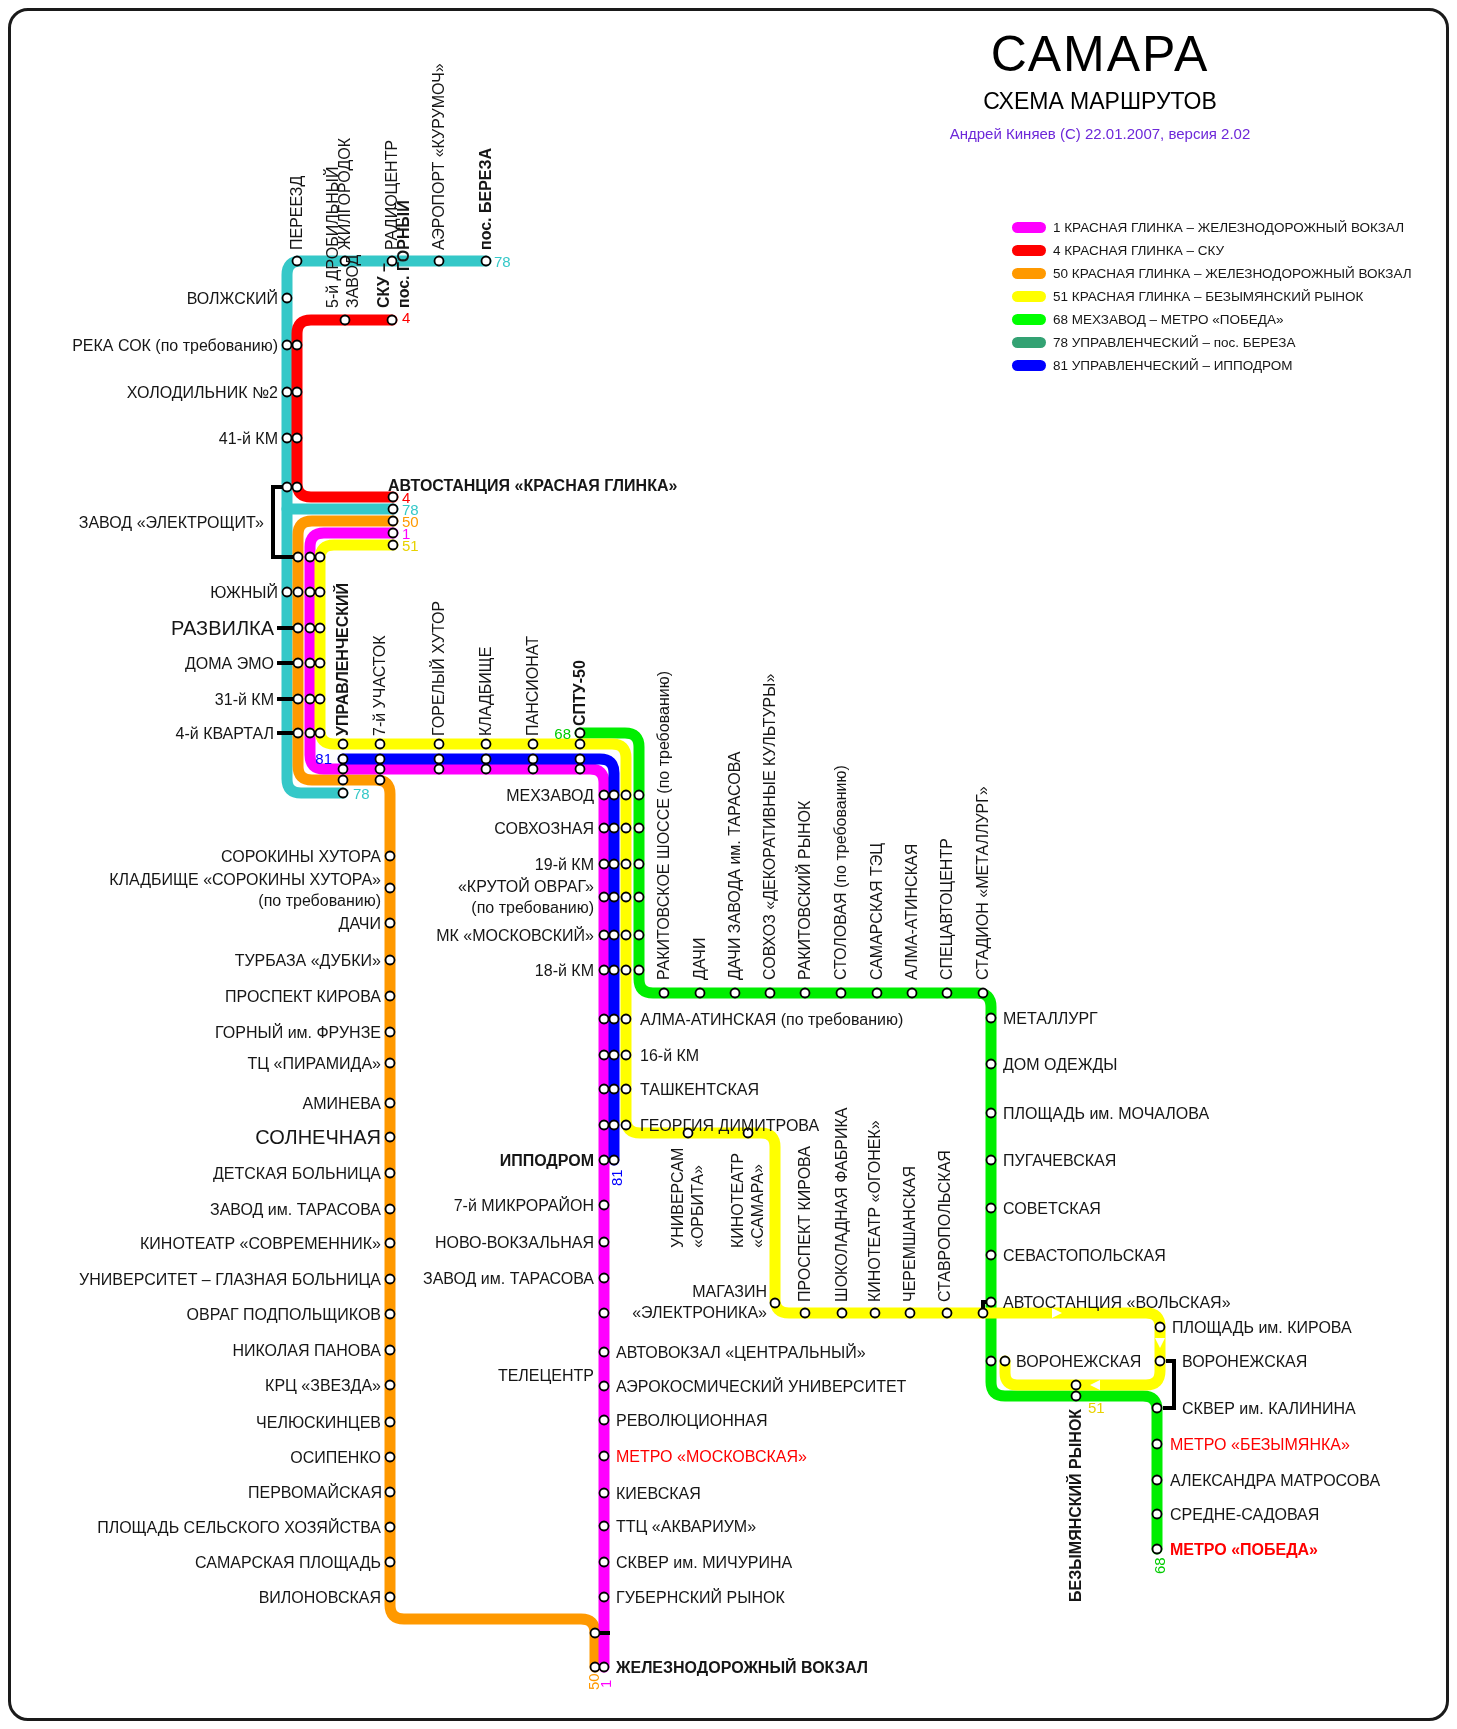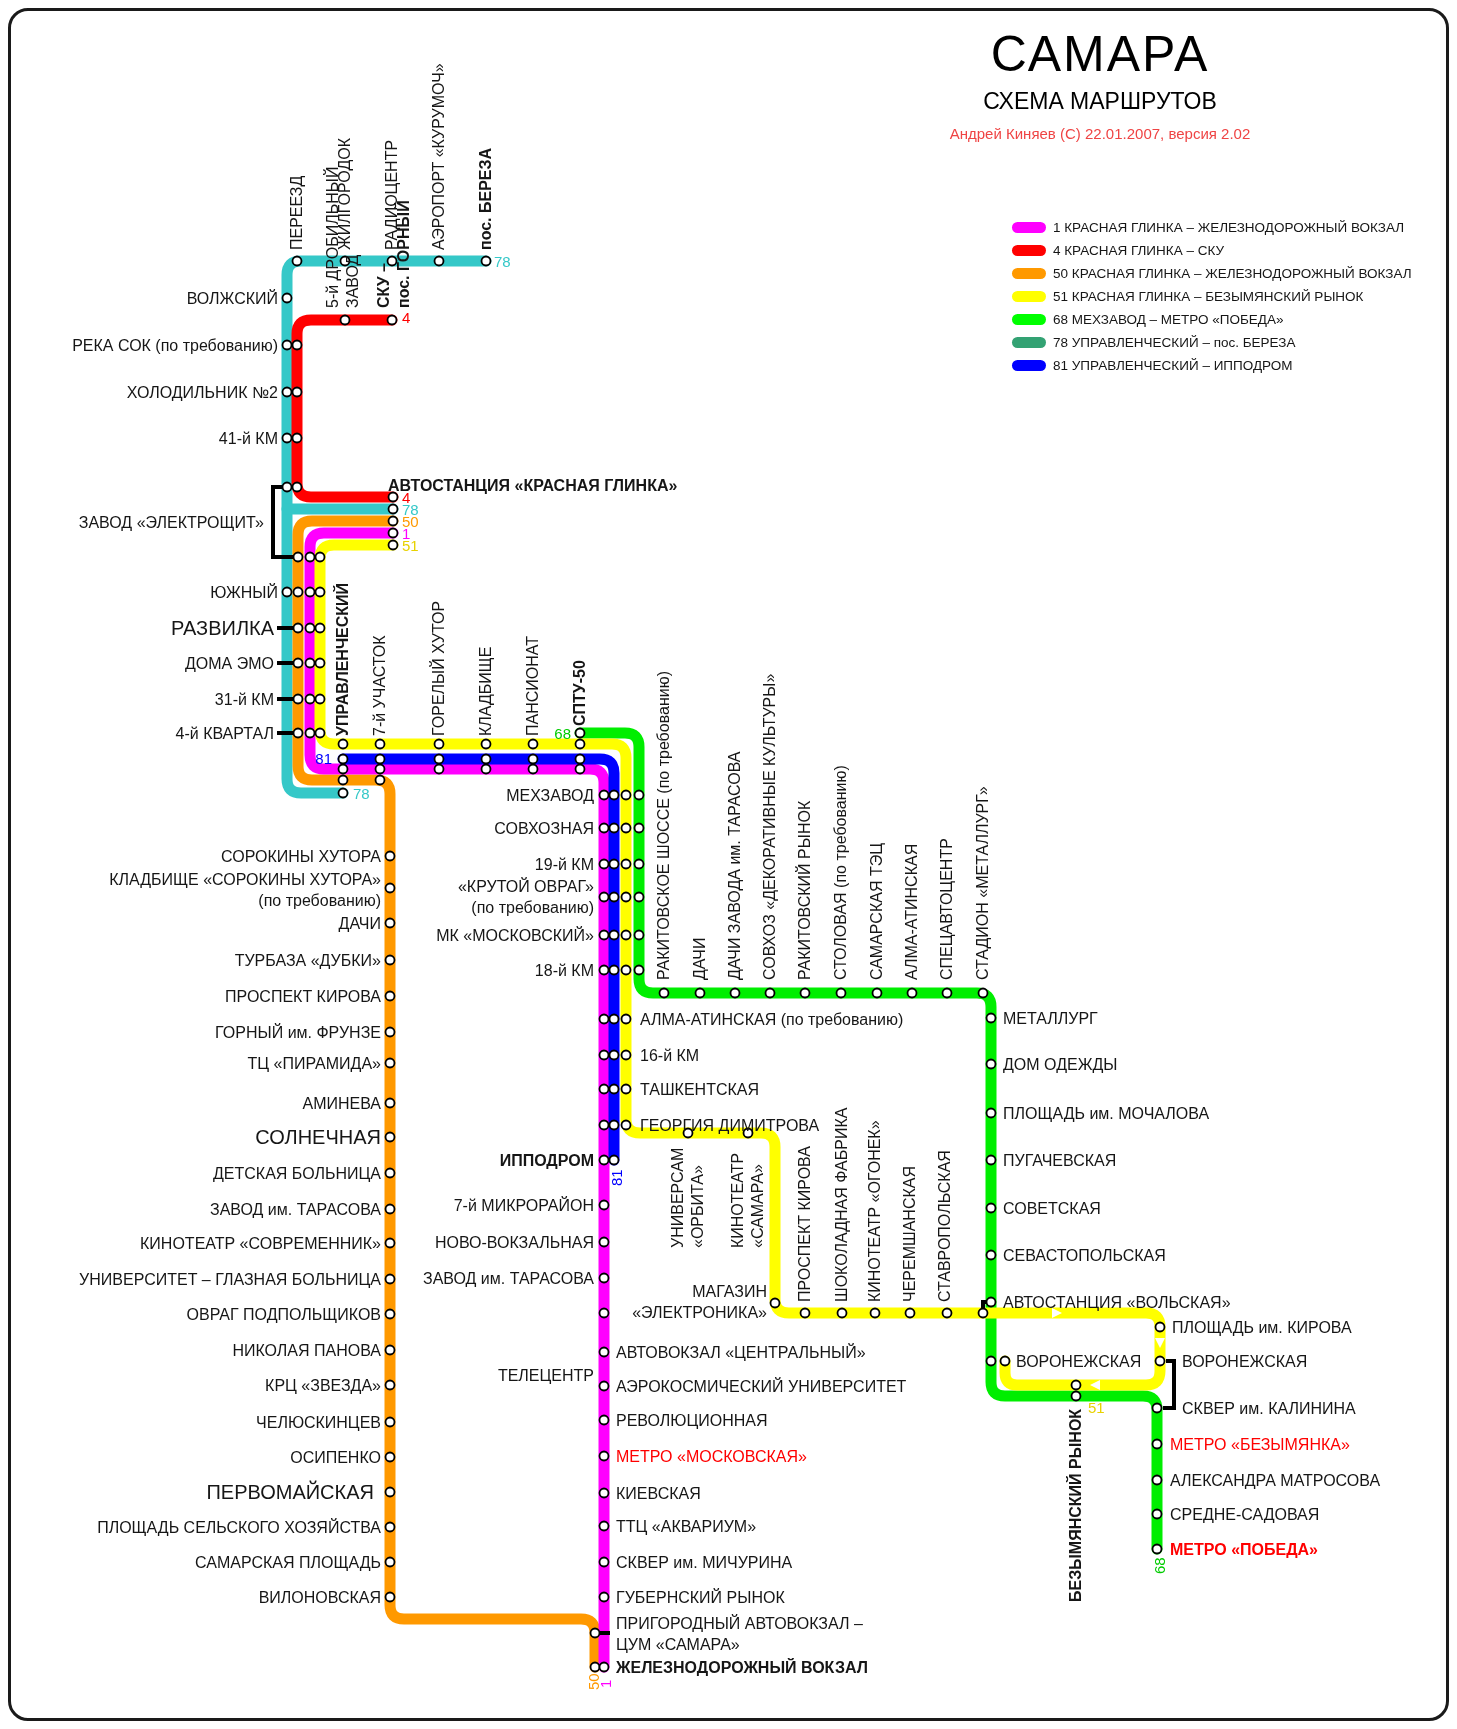--- a/index.html
+++ b/index.html
@@ -9,21 +9,21 @@
   #map-svg{position:absolute;left:0;top:0;}
   #labels{position:absolute;left:0;top:0;width:100%;height:100%;}
   .lbl{position:absolute;white-space:pre;color:#161616;font-size:16px;}
   .a-l{transform:translate(0,-50%);text-align:left;}
   .a-r{transform:translate(-100%,-50%);text-align:right;}
   .rot{transform-origin:left top;transform:rotate(-90deg);text-align:left;}
   #title-block{position:absolute;left:880px;top:26px;width:440px;text-align:center;color:#000;}
   #map-title{margin:0;font-size:50px;line-height:56px;font-weight:400;letter-spacing:2px;}
   .subtitle{font-size:23px;line-height:27px;font-weight:400;}
   #subtitles{margin-top:6px;}
-  #credit{margin-top:10px;font-size:15px;color:#ef4444;}
+  #credit{margin-top:10px;font-size:15px;color:#6d28d9;}
   #legend{position:absolute;left:1012px;top:216px;}
   .legend-row{display:flex;align-items:center;height:23px;gap:7px;}
   .legend-swatch{width:34px;height:11px;border-radius:6px;flex:0 0 auto;}
   .legend-label{font-size:13.5px;color:#161616;white-space:nowrap;}
 </style>
 </head>
 <body>
 
 <div id="page">
   <div id="frame"></div>
@@ -288,21 +288,21 @@
       <div class="lbl a-r" style="line-height: 21px; font-size: 20px; left: 381px; top: 1137px;">СОЛНЕЧНАЯ</div>
       <div class="lbl a-r" style="line-height: 21px; font-size: 16px; left: 381px; top: 1173px;">ДЕТСКАЯ БОЛЬНИЦА</div>
       <div class="lbl a-r" style="line-height: 21px; font-size: 16px; left: 381px; top: 1209px;">ЗАВОД им. ТАРАСОВА</div>
       <div class="lbl a-r" style="line-height: 21px; font-size: 16px; left: 381px; top: 1243px;">КИНОТЕАТР «СОВРЕМЕННИК»</div>
       <div class="lbl a-r" style="line-height: 21px; font-size: 16px; left: 381px; top: 1279px;">УНИВЕРСИТЕТ – ГЛАЗНАЯ БОЛЬНИЦА</div>
       <div class="lbl a-r" style="line-height: 21px; font-size: 16px; left: 381px; top: 1314px;">ОВРАГ ПОДПОЛЬЩИКОВ</div>
       <div class="lbl a-r" style="line-height: 21px; font-size: 16px; left: 381px; top: 1350px;">НИКОЛАЯ ПАНОВА</div>
       <div class="lbl a-r" style="line-height: 21px; font-size: 16px; left: 381px; top: 1385px;">КРЦ «ЗВЕЗДА»</div>
       <div class="lbl a-r" style="line-height: 21px; font-size: 16px; left: 381px; top: 1422px;">ЧЕЛЮСКИНЦЕВ</div>
       <div class="lbl a-r" style="line-height: 21px; font-size: 16px; left: 381px; top: 1457px;">ОСИПЕНКО</div>
-      <div class="lbl a-r" style="line-height: 21px; font-size: 20px; left: 374px; top: 1492px;">ПЕРВОМАЙСКАЯ</div>
+      <div class="lbl a-r" style="line-height: 21px; font-size: 16px; left: 382px; top: 1492px;">ПЕРВОМАЙСКАЯ</div>
       <div class="lbl a-r" style="line-height: 21px; font-size: 16px; left: 381px; top: 1527px;">ПЛОЩАДЬ СЕЛЬСКОГО ХОЗЯЙСТВА</div>
       <div class="lbl a-r" style="line-height: 21px; font-size: 16px; left: 381px; top: 1562px;">САМАРСКАЯ ПЛОЩАДЬ</div>
       <div class="lbl a-r" style="line-height: 21px; font-size: 16px; left: 381px; top: 1597px;">ВИЛОНОВСКАЯ</div>
       <div class="lbl a-r" style="line-height: 21px; font-size: 16px; left: 594px; top: 795px;">МЕХЗАВОД</div>
       <div class="lbl a-r" style="line-height: 21px; font-size: 16px; left: 594px; top: 828px;">СОВХОЗНАЯ</div>
       <div class="lbl a-r" style="line-height: 21px; font-size: 16px; left: 594px; top: 864px;">19-й КМ</div>
       <div class="lbl a-r" style="line-height: 21px; font-size: 16px; left: 594px; top: 897px;">«КРУТОЙ ОВРАГ»
 (по требованию)</div>
       <div class="lbl a-r" style="line-height: 21px; font-size: 16px; left: 594px; top: 935px;">МК «МОСКОВСКИЙ»</div>
       <div class="lbl a-r" style="line-height: 21px; font-size: 16px; left: 594px; top: 970px;">18-й КМ</div>
@@ -318,22 +318,20 @@
       <div class="lbl a-l" style="line-height: 21px; font-size: 16px; left: 640px; top: 1089px;">ТАШКЕНТСКАЯ</div>
       <div class="lbl a-l" style="line-height: 21px; font-size: 16px; left: 640px; top: 1125px;">ГЕОРГИЯ ДИМИТРОВА</div>
       <div class="lbl a-l" style="line-height: 21px; font-size: 16px; left: 616px; top: 1352px;">АВТОВОКЗАЛ «ЦЕНТРАЛЬНЫЙ»</div>
       <div class="lbl a-l" style="line-height: 21px; font-size: 16px; left: 616px; top: 1386px;">АЭРОКОСМИЧЕСКИЙ УНИВЕРСИТЕТ</div>
       <div class="lbl a-l" style="line-height: 21px; font-size: 16px; left: 616px; top: 1420px;">РЕВОЛЮЦИОННАЯ</div>
       <div class="lbl a-l" style="line-height: 21px; font-size: 16px; color: rgb(255, 0, 0); left: 616px; top: 1456px;">МЕТРО «МОСКОВСКАЯ»</div>
       <div class="lbl a-l" style="line-height: 21px; font-size: 16px; left: 616px; top: 1493px;">КИЕВСКАЯ</div>
       <div class="lbl a-l" style="line-height: 21px; font-size: 16px; left: 616px; top: 1526px;">ТТЦ «АКВАРИУМ»</div>
       <div class="lbl a-l" style="line-height: 21px; font-size: 16px; left: 616px; top: 1562px;">СКВЕР им. МИЧУРИНА</div>
       <div class="lbl a-l" style="line-height: 21px; font-size: 16px; left: 616px; top: 1597px;">ГУБЕРНСКИЙ РЫНОК</div>
-      <div class="lbl a-l" style="line-height: 21px; font-size: 16px; left: 616px; top: 1634px;">ПРИГОРОДНЫЙ АВТОВОКЗАЛ –
-ЦУМ «САМАРА»</div>
       <div class="lbl a-l" style="line-height: 21px; font-size: 16px; font-weight: 700; left: 616px; top: 1667px;">ЖЕЛЕЗНОДОРОЖНЫЙ ВОКЗАЛ</div>
       <div class="lbl a-l" style="line-height: 21px; font-size: 16px; left: 1003px; top: 1018px;">МЕТАЛЛУРГ</div>
       <div class="lbl a-l" style="line-height: 21px; font-size: 16px; left: 1003px; top: 1064px;">ДОМ ОДЕЖДЫ</div>
       <div class="lbl a-l" style="line-height: 21px; font-size: 16px; left: 1003px; top: 1113px;">ПЛОЩАДЬ им. МОЧАЛОВА</div>
       <div class="lbl a-l" style="line-height: 21px; font-size: 16px; left: 1003px; top: 1160px;">ПУГАЧЕВСКАЯ</div>
       <div class="lbl a-l" style="line-height: 21px; font-size: 16px; left: 1003px; top: 1208px;">СОВЕТСКАЯ</div>
       <div class="lbl a-l" style="line-height: 21px; font-size: 16px; left: 1003px; top: 1255px;">СЕВАСТОПОЛЬСКАЯ</div>
       <div class="lbl a-l" style="line-height: 21px; font-size: 16px; left: 1003px; top: 1302px;">АВТОСТАНЦИЯ «ВОЛЬСКАЯ»</div>
       <div class="lbl a-l" style="line-height: 21px; font-size: 16px; left: 1016px; top: 1361px;">ВОРОНЕЖСКАЯ</div>
       <div class="lbl a-l" style="line-height: 21px; font-size: 16px; left: 1172px; top: 1327px;">ПЛОЩАДЬ им. КИРОВА</div>

